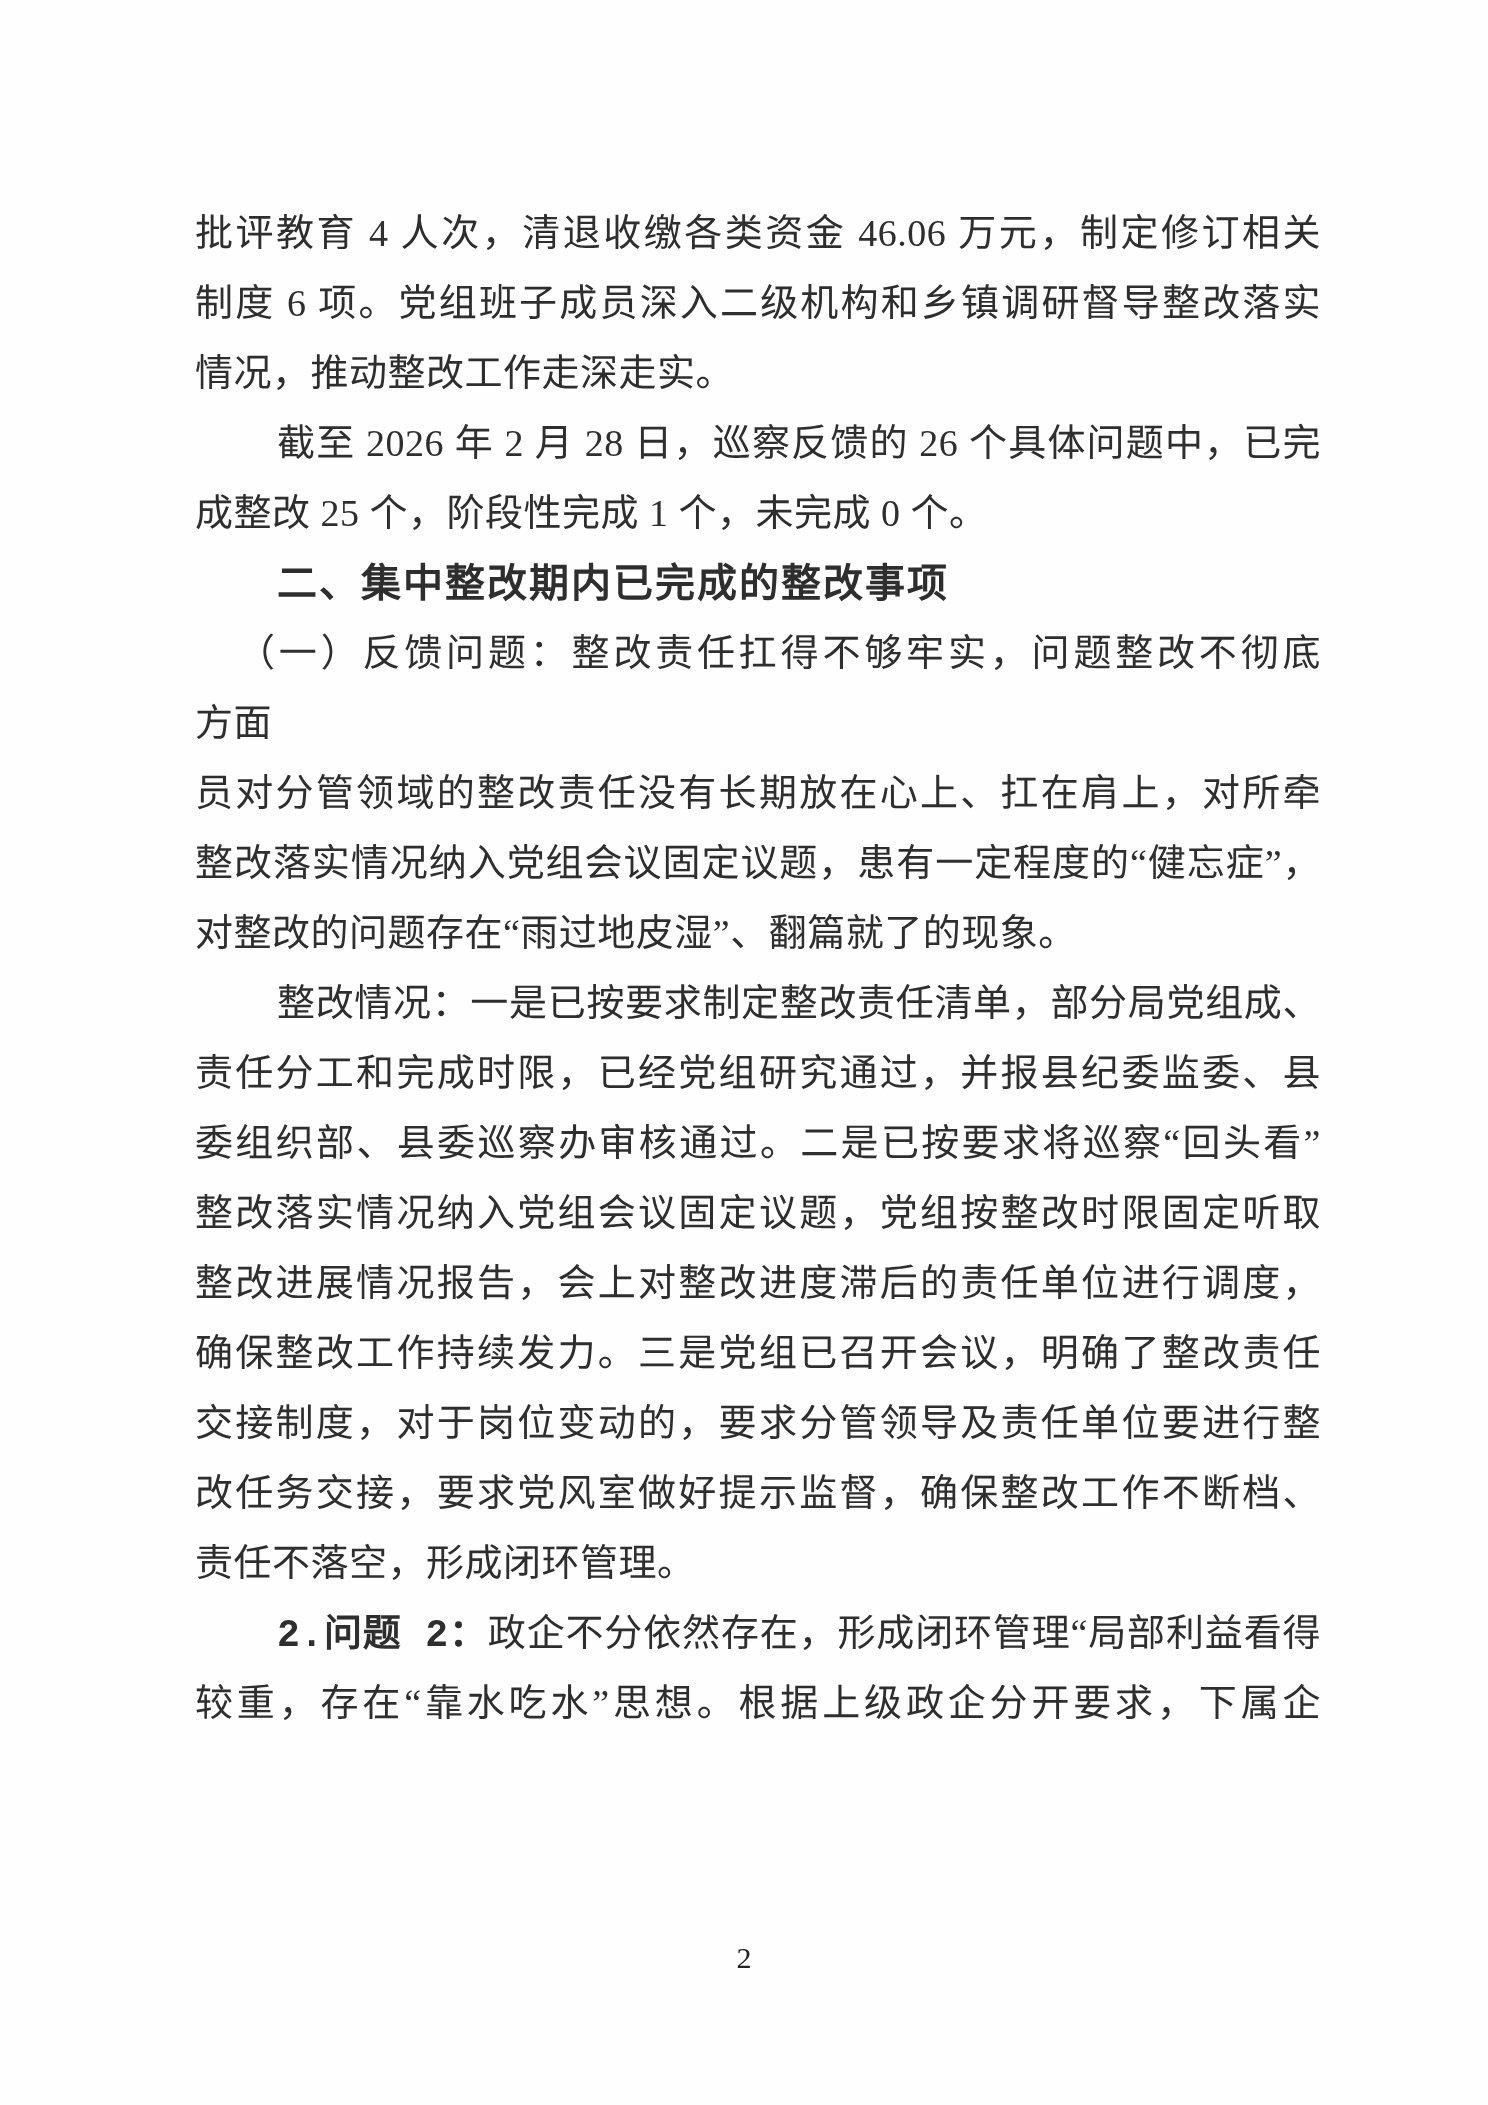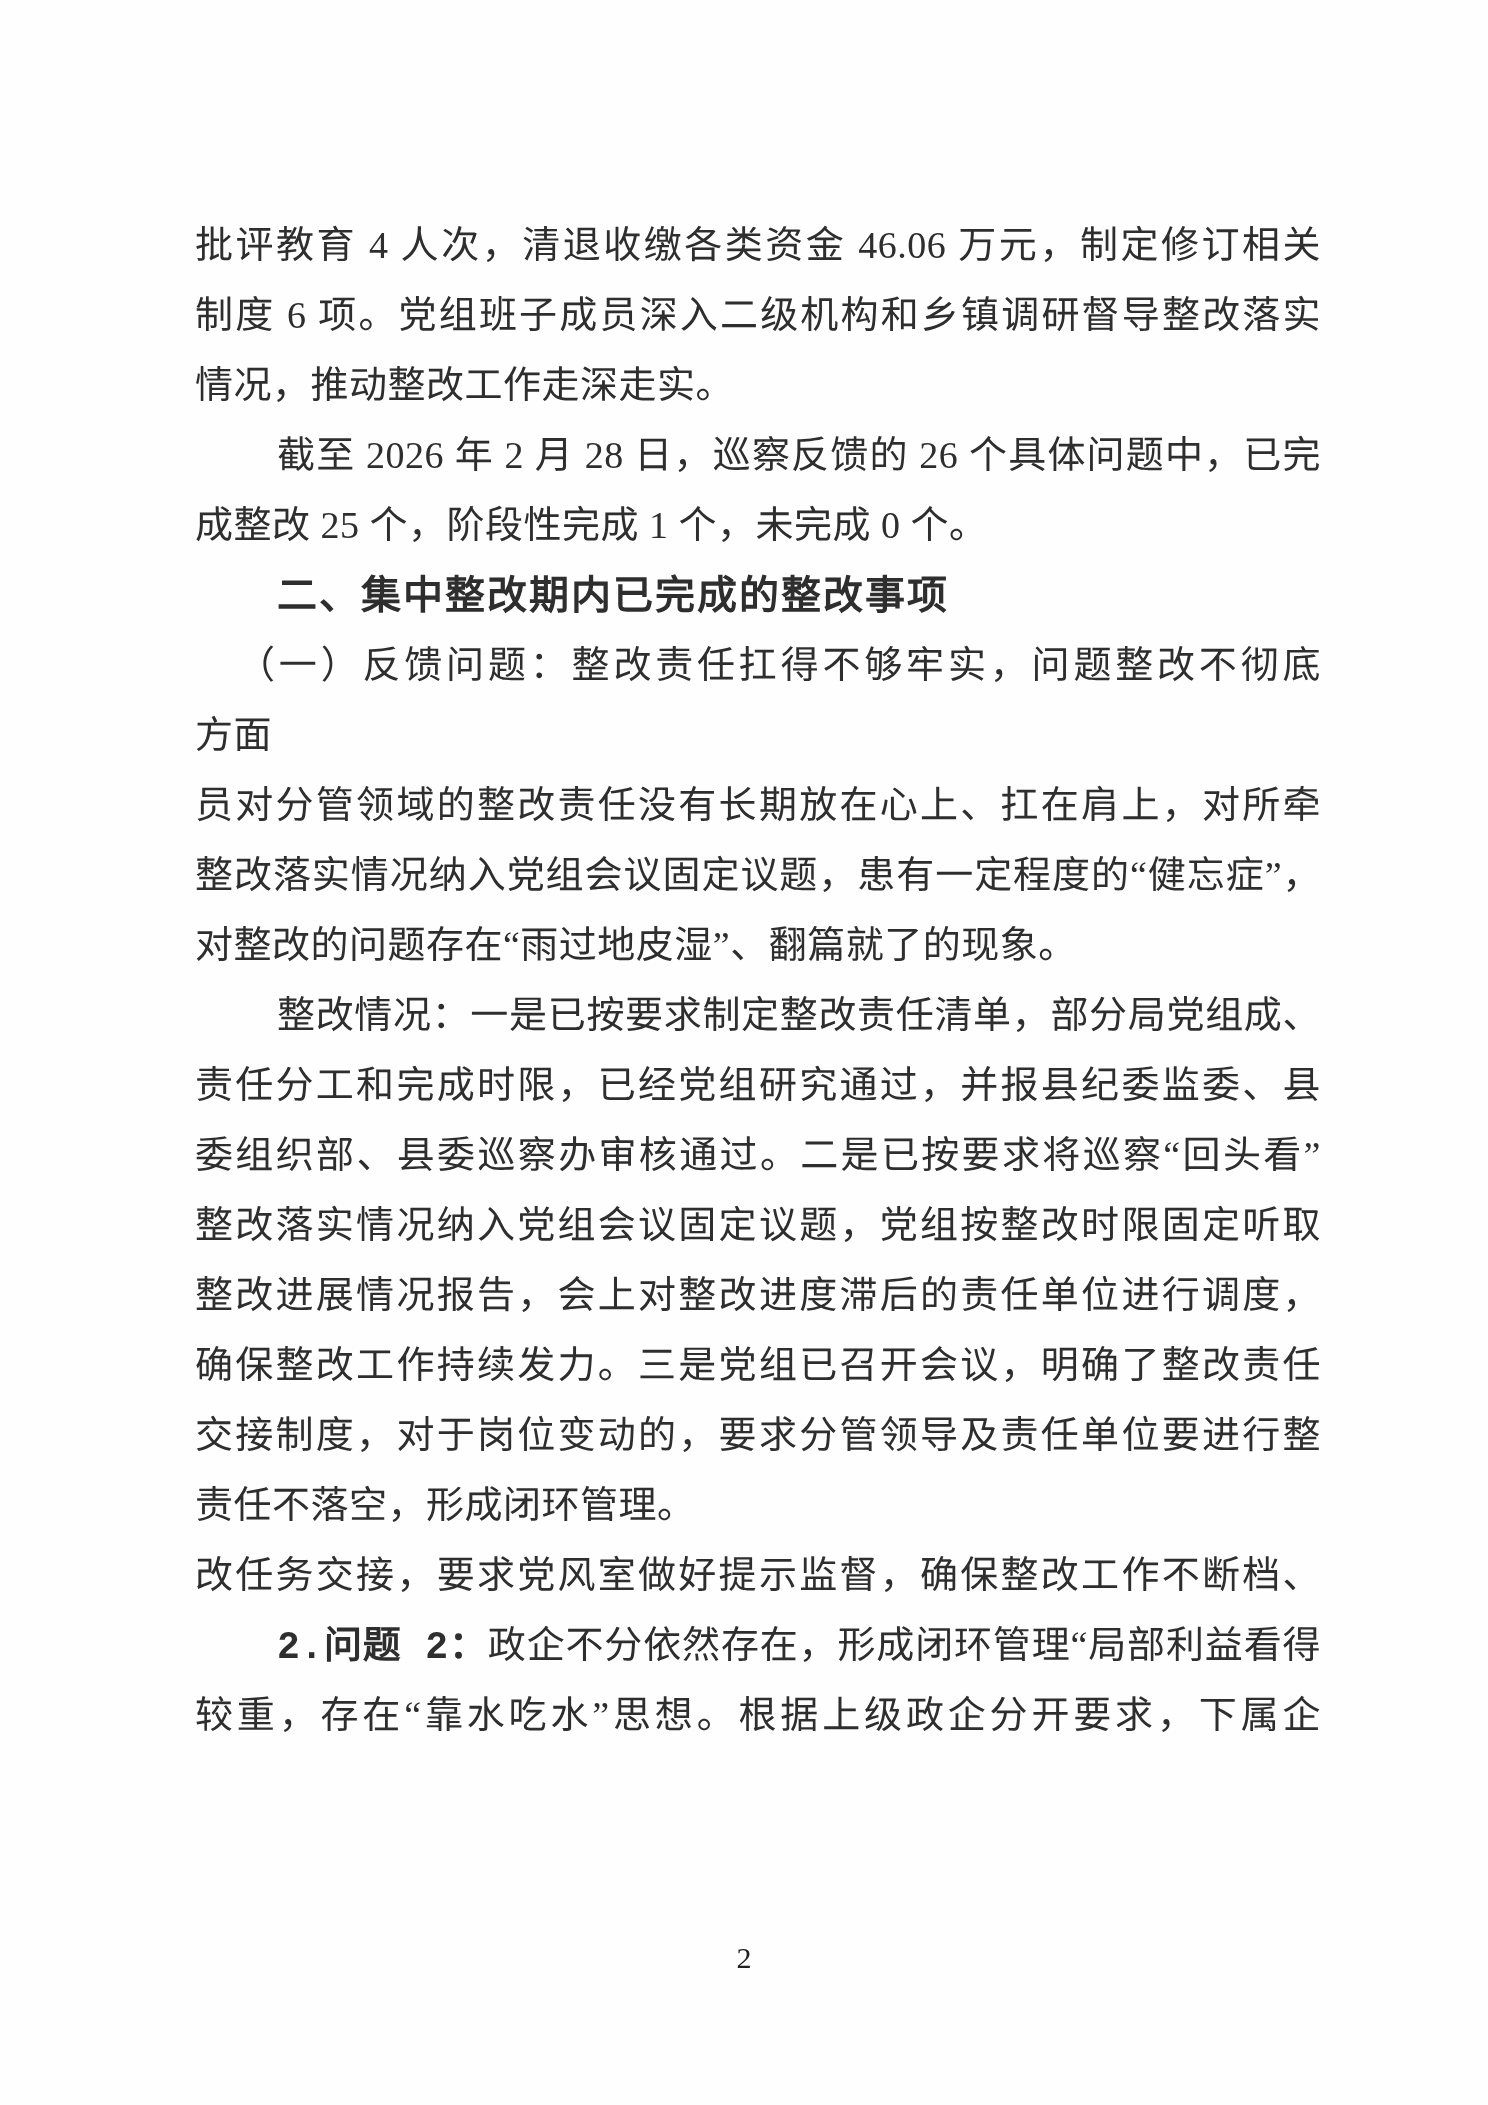--- a/index.html
+++ b/index.html
@@ -13,21 +13,21 @@
     overflow: hidden;
   }
   #page {
     position: absolute;
     inset: 0;
     background: #fefefe;
   }
   #doc {
     position: absolute;
     left: 195px;
-    top: 210px;
+    top: 198px;
     width: 1126px;
   }
   .line {
     height: 70px;
     line-height: 70px;
     font-size: 38px;
     text-align: justify;
     text-align-last: justify;
     text-justify: inter-character;
     letter-spacing: 0.5px;
@@ -78,19 +78,19 @@
       <div class="line"><span>员对分管领域的整改责任没有长期放在心上、扛在肩上，对所牵</span></div>
       <div class="line"><span>整改落实情况纳入党组会议固定议题，患有一定程度的“健忘症”，</span></div>
       <div class="line end"><span>对整改的问题存在“雨过地皮湿”、翻篇就了的现象。</span></div>
       <div class="line ind"><span>整改情况：一是已按要求制定整改责任清单，部分局党组成、</span></div>
       <div class="line"><span>责任分工和完成时限，已经党组研究通过，并报县纪委监委、县</span></div>
       <div class="line"><span>委组织部、县委巡察办审核通过。二是已按要求将巡察“回头看”</span></div>
       <div class="line"><span>整改落实情况纳入党组会议固定议题，党组按整改时限固定听取</span></div>
       <div class="line"><span>整改进展情况报告，会上对整改进度滞后的责任单位进行调度，</span></div>
       <div class="line"><span>确保整改工作持续发力。三是党组已召开会议，明确了整改责任</span></div>
       <div class="line"><span>交接制度，对于岗位变动的，要求分管领导及责任单位要进行整</span></div>
+      <div class="line"><span>改任务交接，要求党风室做好提示监督，确保整改工作不断档、</span></div>
       <div class="line end"><span>责任不落空，形成闭环管理。</span></div>
-      <div class="line"><span>改任务交接，要求党风室做好提示监督，确保整改工作不断档、</span></div>
       <div class="line ind"><span class="b">2.问题 2：</span><span>政企不分依然存在，形成闭环管理“局部利益看得</span></div>
       <div class="line"><span>较重，存在“靠水吃水”思想。根据上级政企分开要求，下属企</span></div>
     </div>
   <div id="footer">2</div>
 </div>
 
 </body></html>

